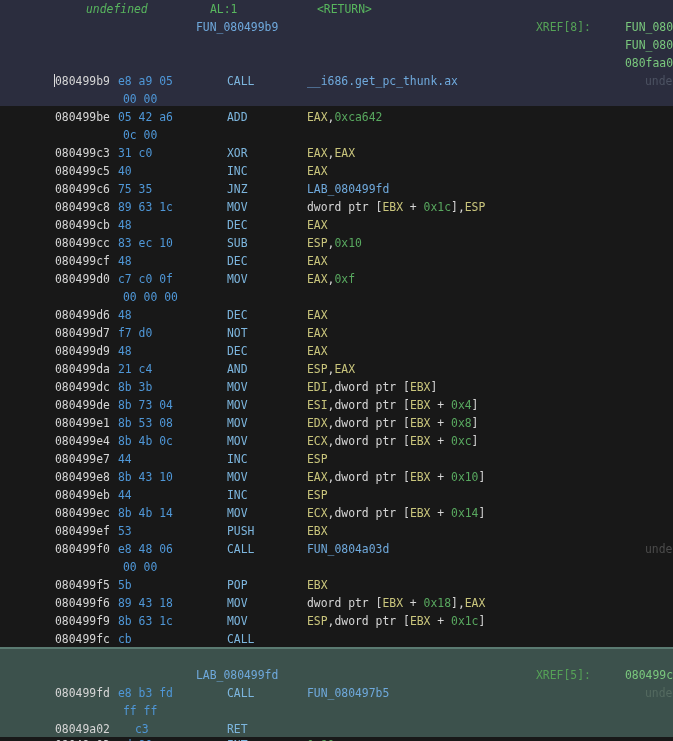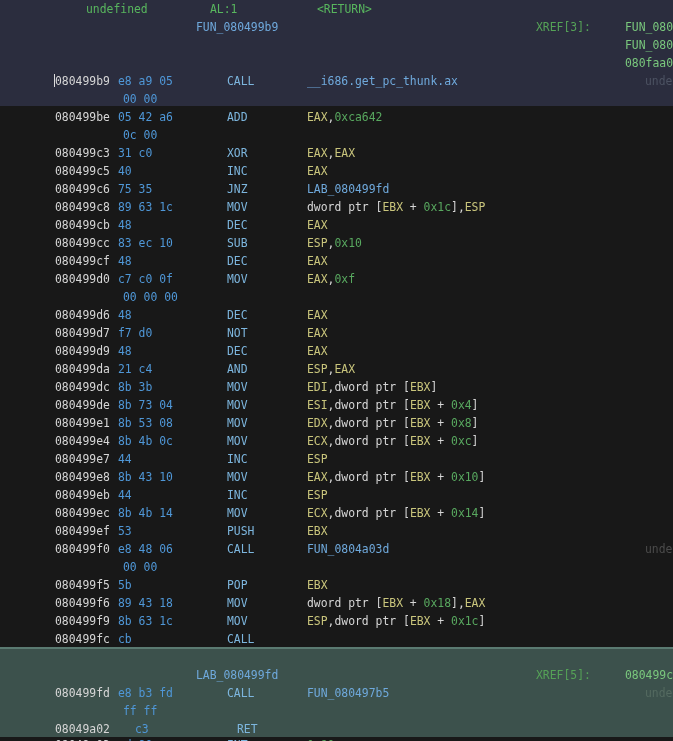--- a/index.html
+++ b/index.html
@@ -20,22 +20,22 @@
 </style>
 </head>
 <body>
 
 <div id="screen">
   <div class="sec sec-body" style="background: rgb(24, 24, 24);"></div>
   <div class="sec sec-header" style="background: rgb(43, 45, 62);"></div>
   <div class="sec sec-block" style="background: rgb(60, 81, 76); border-top-color: rgb(90, 122, 113);"></div>
   <div class="sec sec-bottom" style="background: rgb(24, 24, 24);"></div>
   <div id="rows">
-      <div class="row" style="top: 0px;"><span class="cell" style="left: 86px;"><span style="color: rgb(88, 182, 94);">undefined</span></span><span class="cell" style="left: 210px;"><span style="color: rgb(88, 182, 94);">AL:1</span></span><span class="cell" style="left: 317px;"><span style="color: rgb(88, 182, 94);">&lt;RETURN&gt;</span></span></div>
-      <div class="row" style="top: 18px;"><span class="cell" style="left: 196px;"><span style="color: rgb(111, 169, 220);">FUN_080499b9</span></span><span class="cell" style="left: 536px;"><span style="color: rgb(85, 162, 87);">XREF[3]:</span></span><span class="cell" style="left: 625px;"><span style="color: rgb(122, 200, 125);">FUN_080</span></span></div>
+      <div class="row" style="top: 0px;"><span class="cell" style="left: 86px;"><span style="color: rgb(88, 182, 94); font-style: italic;">undefined</span></span><span class="cell" style="left: 210px;"><span style="color: rgb(88, 182, 94);">AL:1</span></span><span class="cell" style="left: 317px;"><span style="color: rgb(88, 182, 94);">&lt;RETURN&gt;</span></span></div>
+      <div class="row" style="top: 18px;"><span class="cell" style="left: 196px;"><span style="color: rgb(111, 169, 220);">FUN_080499b9</span></span><span class="cell" style="left: 536px;"><span style="color: rgb(85, 162, 87);">XREF[8]:</span></span><span class="cell" style="left: 625px;"><span style="color: rgb(122, 200, 125);">FUN_080</span></span></div>
       <div class="row" style="top: 36px;"><span class="cell" style="left: 625px;"><span style="color: rgb(122, 200, 125);">FUN_080</span></span></div>
       <div class="row" style="top: 54px;"><span class="cell" style="left: 625px;"><span style="color: rgb(122, 200, 125);">080faa0</span></span></div>
       <div class="row" style="top: 72px;"><span class="cell" style="left: 54px;"><span class="caret" style="background: rgb(220, 220, 220);"></span></span><span class="cell" style="left: 55px;"><span style="color: rgb(214, 214, 214);">080499b9</span></span><span class="cell" style="left: 118px;"><span style="color: rgb(79, 151, 215);">e8 a9 05</span></span><span class="cell" style="left: 227px;"><span style="color: rgb(125, 182, 222);">CALL</span></span><span class="cell" style="left: 307px;"><span style="color: rgb(111, 169, 220);">__i686.get_pc_thunk.ax</span></span><span class="cell" style="left: 645px;"><span style="color: rgb(76, 82, 98);">unde</span></span></div>
       <div class="row" style="top: 90px;"><span class="cell" style="left: 123px;"><span style="color: rgb(79, 151, 215);">00 00</span></span></div>
       <div class="row" style="top: 108px;"><span class="cell" style="left: 55px;"><span style="color: rgb(214, 214, 214);">080499be</span></span><span class="cell" style="left: 118px;"><span style="color: rgb(79, 151, 215);">05 42 a6</span></span><span class="cell" style="left: 227px;"><span style="color: rgb(125, 182, 222);">ADD</span></span><span class="cell" style="left: 307px;"><span style="color: rgb(201, 197, 124);">EAX</span><span style="color: rgb(214, 214, 214);">,</span><span style="color: rgb(88, 168, 95);">0xca642</span></span></div>
       <div class="row" style="top: 126px;"><span class="cell" style="left: 123px;"><span style="color: rgb(79, 151, 215);">0c 00</span></span></div>
       <div class="row" style="top: 144px;"><span class="cell" style="left: 55px;"><span style="color: rgb(214, 214, 214);">080499c3</span></span><span class="cell" style="left: 118px;"><span style="color: rgb(79, 151, 215);">31 c0</span></span><span class="cell" style="left: 227px;"><span style="color: rgb(125, 182, 222);">XOR</span></span><span class="cell" style="left: 307px;"><span style="color: rgb(201, 197, 124);">EAX</span><span style="color: rgb(214, 214, 214);">,</span><span style="color: rgb(201, 197, 124);">EAX</span></span></div>
       <div class="row" style="top: 162px;"><span class="cell" style="left: 55px;"><span style="color: rgb(214, 214, 214);">080499c5</span></span><span class="cell" style="left: 118px;"><span style="color: rgb(79, 151, 215);">40</span></span><span class="cell" style="left: 227px;"><span style="color: rgb(125, 182, 222);">INC</span></span><span class="cell" style="left: 307px;"><span style="color: rgb(201, 197, 124);">EAX</span></span></div>
       <div class="row" style="top: 180px;"><span class="cell" style="left: 55px;"><span style="color: rgb(214, 214, 214);">080499c6</span></span><span class="cell" style="left: 118px;"><span style="color: rgb(79, 151, 215);">75 35</span></span><span class="cell" style="left: 227px;"><span style="color: rgb(125, 182, 222);">JNZ</span></span><span class="cell" style="left: 307px;"><span style="color: rgb(111, 169, 220);">LAB_080499fd</span></span></div>
       <div class="row" style="top: 198px;"><span class="cell" style="left: 55px;"><span style="color: rgb(214, 214, 214);">080499c8</span></span><span class="cell" style="left: 118px;"><span style="color: rgb(79, 151, 215);">89 63 1c</span></span><span class="cell" style="left: 227px;"><span style="color: rgb(125, 182, 222);">MOV</span></span><span class="cell" style="left: 307px;"><span style="color: rgb(214, 214, 214);">dword ptr [</span><span style="color: rgb(201, 197, 124);">EBX</span><span style="color: rgb(214, 214, 214);"> + </span><span style="color: rgb(88, 168, 95);">0x1c</span><span style="color: rgb(214, 214, 214);">],</span><span style="color: rgb(201, 197, 124);">ESP</span></span></div>
@@ -59,16 +59,16 @@
       <div class="row" style="top: 522px;"><span class="cell" style="left: 55px;"><span style="color: rgb(214, 214, 214);">080499ef</span></span><span class="cell" style="left: 118px;"><span style="color: rgb(79, 151, 215);">53</span></span><span class="cell" style="left: 227px;"><span style="color: rgb(125, 182, 222);">PUSH</span></span><span class="cell" style="left: 307px;"><span style="color: rgb(201, 197, 124);">EBX</span></span></div>
       <div class="row" style="top: 540px;"><span class="cell" style="left: 55px;"><span style="color: rgb(214, 214, 214);">080499f0</span></span><span class="cell" style="left: 118px;"><span style="color: rgb(79, 151, 215);">e8 48 06</span></span><span class="cell" style="left: 227px;"><span style="color: rgb(125, 182, 222);">CALL</span></span><span class="cell" style="left: 307px;"><span style="color: rgb(111, 169, 220);">FUN_0804a03d</span></span><span class="cell" style="left: 645px;"><span style="color: rgb(75, 75, 75);">unde</span></span></div>
       <div class="row" style="top: 558px;"><span class="cell" style="left: 123px;"><span style="color: rgb(79, 151, 215);">00 00</span></span></div>
       <div class="row" style="top: 576px;"><span class="cell" style="left: 55px;"><span style="color: rgb(214, 214, 214);">080499f5</span></span><span class="cell" style="left: 118px;"><span style="color: rgb(79, 151, 215);">5b</span></span><span class="cell" style="left: 227px;"><span style="color: rgb(125, 182, 222);">POP</span></span><span class="cell" style="left: 307px;"><span style="color: rgb(201, 197, 124);">EBX</span></span></div>
       <div class="row" style="top: 594px;"><span class="cell" style="left: 55px;"><span style="color: rgb(214, 214, 214);">080499f6</span></span><span class="cell" style="left: 118px;"><span style="color: rgb(79, 151, 215);">89 43 18</span></span><span class="cell" style="left: 227px;"><span style="color: rgb(125, 182, 222);">MOV</span></span><span class="cell" style="left: 307px;"><span style="color: rgb(214, 214, 214);">dword ptr [</span><span style="color: rgb(201, 197, 124);">EBX</span><span style="color: rgb(214, 214, 214);"> + </span><span style="color: rgb(88, 168, 95);">0x18</span><span style="color: rgb(214, 214, 214);">],</span><span style="color: rgb(201, 197, 124);">EAX</span></span></div>
       <div class="row" style="top: 612px;"><span class="cell" style="left: 55px;"><span style="color: rgb(214, 214, 214);">080499f9</span></span><span class="cell" style="left: 118px;"><span style="color: rgb(79, 151, 215);">8b 63 1c</span></span><span class="cell" style="left: 227px;"><span style="color: rgb(125, 182, 222);">MOV</span></span><span class="cell" style="left: 307px;"><span style="color: rgb(201, 197, 124);">ESP</span><span style="color: rgb(214, 214, 214);">,dword ptr [</span><span style="color: rgb(201, 197, 124);">EBX</span><span style="color: rgb(214, 214, 214);"> + </span><span style="color: rgb(88, 168, 95);">0x1c</span><span style="color: rgb(214, 214, 214);">]</span></span></div>
       <div class="row" style="top: 630px;"><span class="cell" style="left: 55px;"><span style="color: rgb(214, 214, 214);">080499fc</span></span><span class="cell" style="left: 118px;"><span style="color: rgb(79, 151, 215);">cb</span></span><span class="cell" style="left: 227px;"><span style="color: rgb(125, 182, 222);">CALL</span></span></div>
       <div class="row" style="top: 666px;"><span class="cell" style="left: 196px;"><span style="color: rgb(111, 169, 220);">LAB_080499fd</span></span><span class="cell" style="left: 536px;"><span style="color: rgb(85, 162, 87);">XREF[5]:</span></span><span class="cell" style="left: 625px;"><span style="color: rgb(122, 200, 125);">080499c</span></span></div>
       <div class="row" style="top: 684px;"><span class="cell" style="left: 55px;"><span style="color: rgb(214, 214, 214);">080499fd</span></span><span class="cell" style="left: 118px;"><span style="color: rgb(79, 151, 215);">e8 b3 fd</span></span><span class="cell" style="left: 227px;"><span style="color: rgb(125, 182, 222);">CALL</span></span><span class="cell" style="left: 307px;"><span style="color: rgb(111, 169, 220);">FUN_080497b5</span></span><span class="cell" style="left: 645px;"><span style="color: rgb(84, 106, 96);">unde</span></span></div>
       <div class="row" style="top: 702px;"><span class="cell" style="left: 123px;"><span style="color: rgb(79, 151, 215);">ff ff</span></span></div>
-      <div class="row" style="top: 720px;"><span class="cell" style="left: 55px;"><span style="color: rgb(214, 214, 214);">08049a02</span></span><span class="cell" style="left: 135px;"><span style="color: rgb(79, 151, 215);">c3</span></span><span class="cell" style="left: 227px;"><span style="color: rgb(125, 182, 222); margin-left: 10px;">RET</span></span></div>
+      <div class="row" style="top: 720px;"><span class="cell" style="left: 55px;"><span style="color: rgb(214, 214, 214);">08049a02</span></span><span class="cell" style="left: 135px;"><span style="color: rgb(79, 151, 215);">c3</span></span><span class="cell" style="left: 227px;"><span style="color: rgb(125, 182, 222);">RET</span></span></div>
       <div class="row" style="top: 736px;"><span class="cell" style="left: 55px;"><span style="color: rgb(214, 214, 214);">08049a03</span></span><span class="cell" style="left: 118px;"><span style="color: rgb(79, 151, 215);">cd 80</span></span><span class="cell" style="left: 227px;"><span style="color: rgb(125, 182, 222);">INT</span></span><span class="cell" style="left: 307px;"><span style="color: rgb(88, 168, 95);">0x80</span></span></div>
     </div>
 </div>
 
 </body></html>

